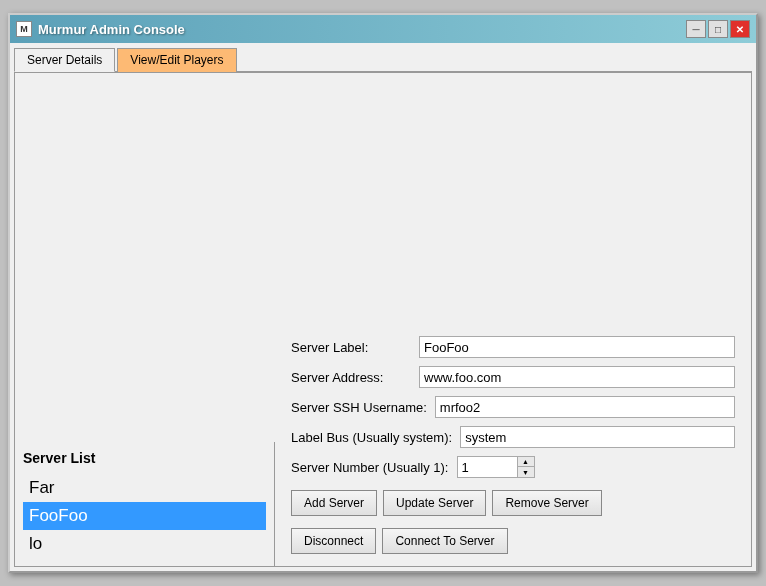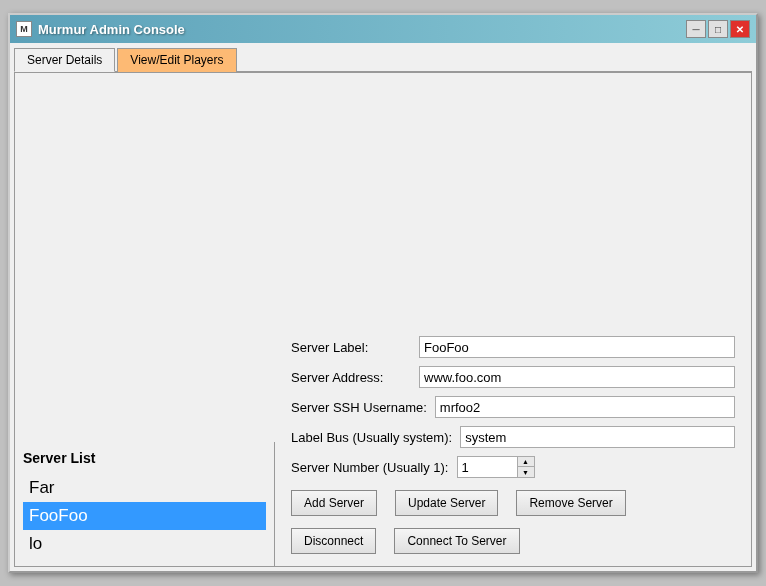--- a/index.html
+++ b/index.html
@@ -227,21 +227,21 @@
       line-height: 1;
       padding: 0;
     }
 
     .spinner-btn:last-child {
       border-bottom: none;
     }
 
     .button-row {
       display: flex;
-      gap: 18px;
+      gap: 6px;
       margin-top: 4px;
     }
 
     .btn {
       padding: 4px 12px;
       border: 1px solid #888;
       background: linear-gradient(to bottom, #f5f5f5, #e0e0e0);
       cursor: pointer;
       font-size: 12px;
       height: 26px;

